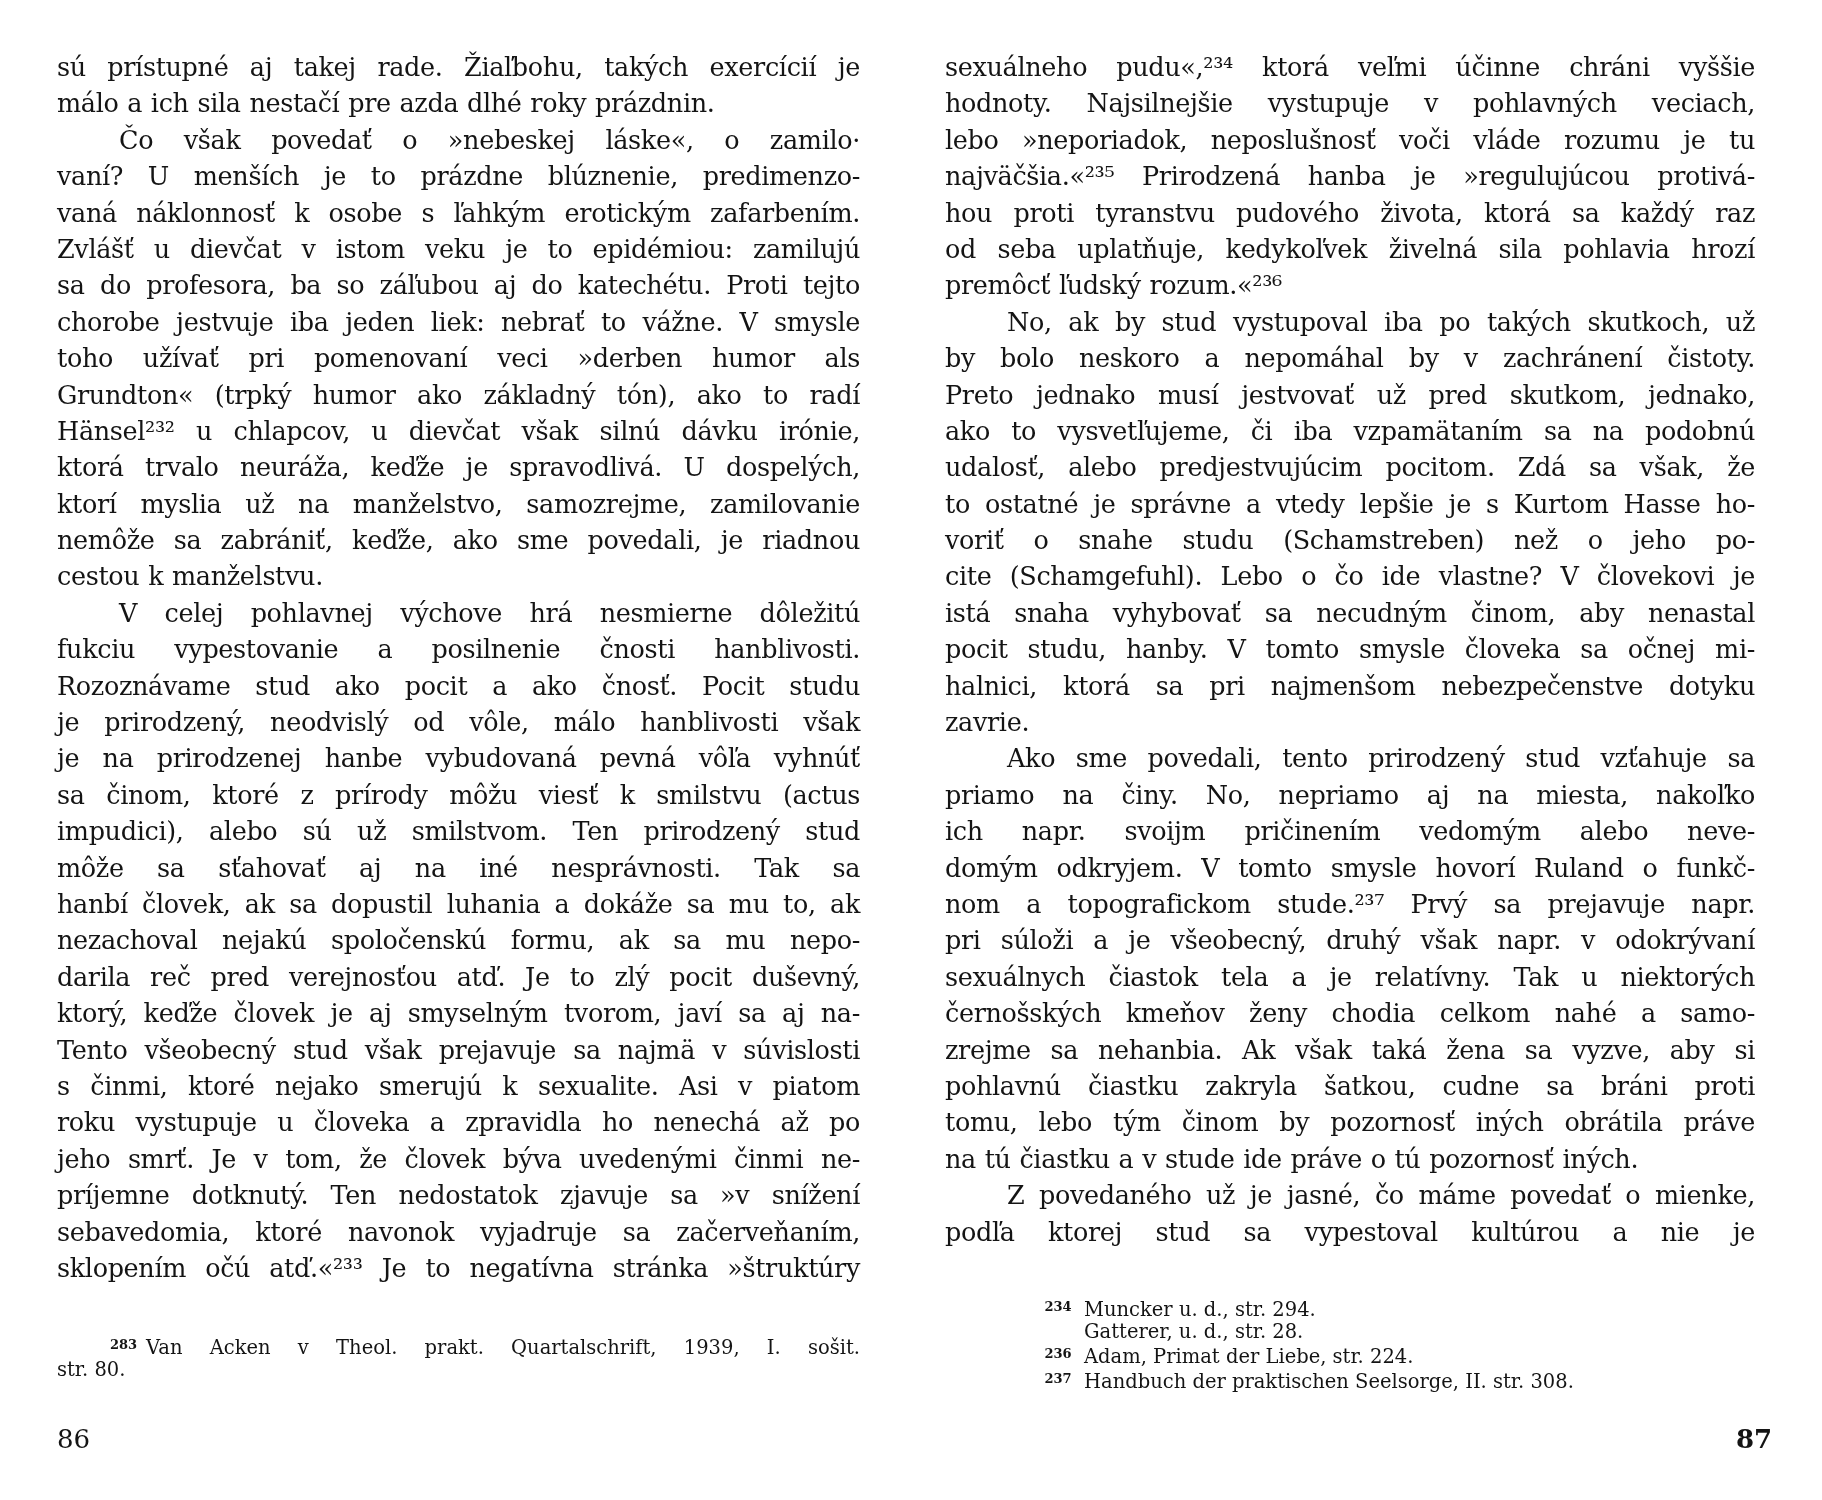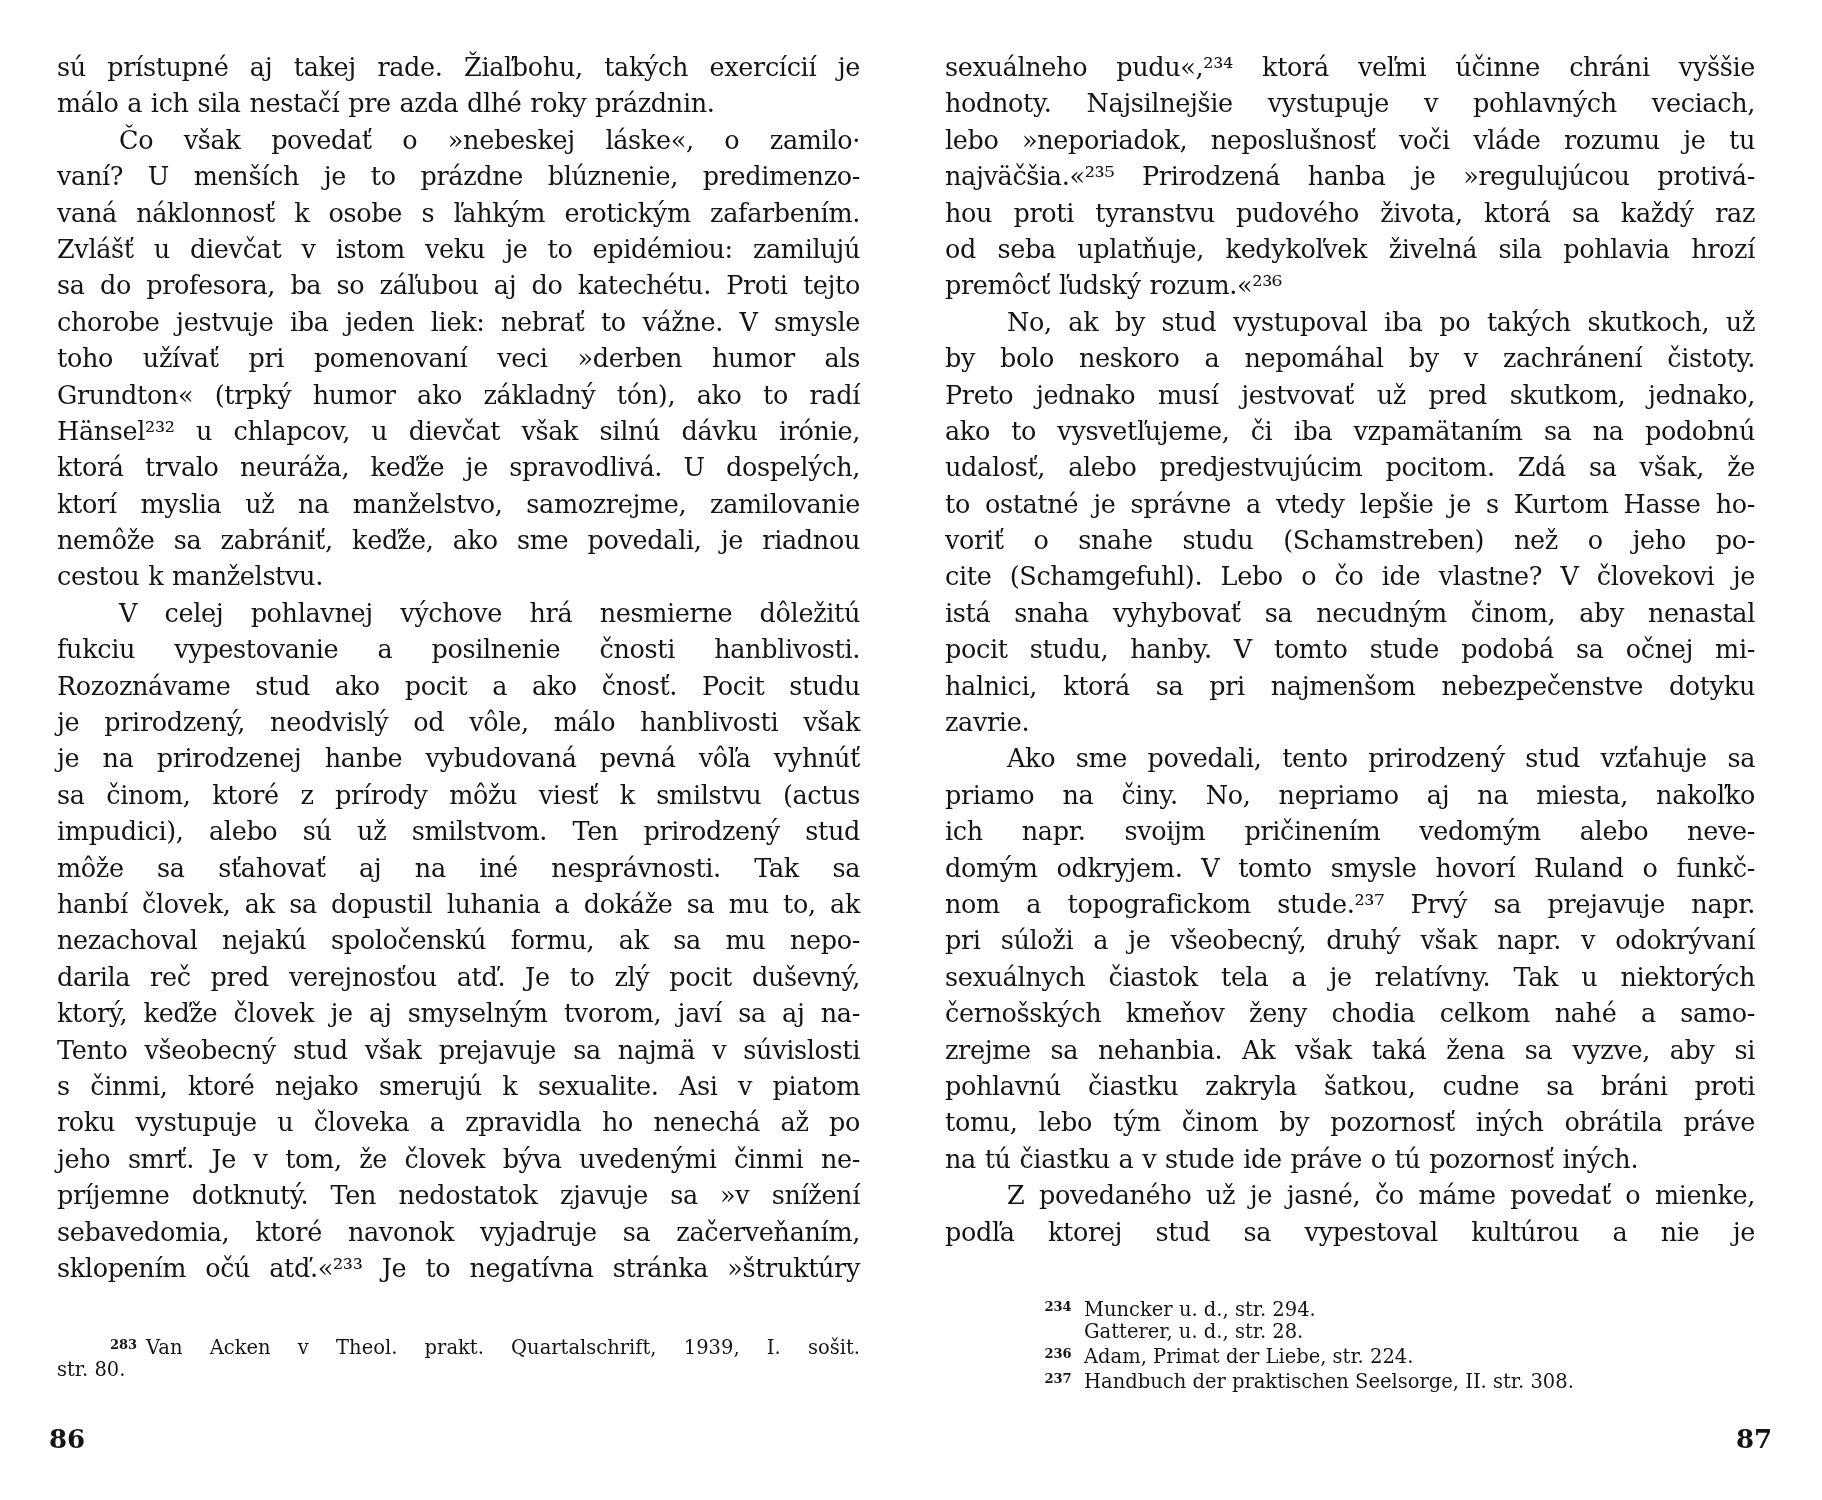--- a/index.html
+++ b/index.html
@@ -17,21 +17,21 @@
   .line.indent { padding-left: 62px; }
   .footnotes { position: absolute; font-size: 19.5px; line-height: 22px; }
   .page-left .footnotes { left: 57px; top: 1334px; width: 803px; }
   .page-right .footnotes { left: 121px; top: 1296px; width: 740px; }
   .fn { display: block; white-space: nowrap; }
   .fn-num { display: inline-block; font-size: 13px; vertical-align: 5px; font-weight: bold; text-align: center; }
   .page-left .fn-first { padding-left: 53px; text-align-last: justify; }
   .page-left .fn-first .fn-num { width: 36px; }
   .page-right .fn-num { width: 52px; }
   .page-number { position: absolute; top: 1424px; font-size: 26px; }
-  .page-left .page-number { left: 49px; font-weight: bold; }
+  .page-left .page-number { left: 57px; }
   .page-right .page-number { left: 825px; font-weight: bold; }
 </style>
 </head>
 <body>
 
 <div class="page page-left">
   <div class="body-text" id="left-body">
       <span class="line">sú prístupné aj takej rade. Žiaľbohu, takých exercícií je</span>
       <span class="line last">málo a ich sila nestačí pre azda dlhé roky prázdnin.</span>
       <span class="line indent">Čo však povedať o »nebeskej láske«, o zamilo·</span>
@@ -87,21 +87,21 @@
       <span class="line last">premôcť ľudský rozum.«²³⁶</span>
       <span class="line indent">No, ak by stud vystupoval iba po takých skutkoch, už</span>
       <span class="line">by bolo neskoro a nepomáhal by v zachránení čistoty.</span>
       <span class="line">Preto jednako musí jestvovať už pred skutkom, jednako,</span>
       <span class="line">ako to vysvetľujeme, či iba vzpamätaním sa na podobnú</span>
       <span class="line">udalosť, alebo predjestvujúcim pocitom. Zdá sa však, že</span>
       <span class="line">to ostatné je správne a vtedy lepšie je s Kurtom Hasse ho-</span>
       <span class="line">voriť o snahe studu (Schamstreben) než o jeho po-</span>
       <span class="line">cite (Schamgefuhl). Lebo o čo ide vlastne? V človekovi je</span>
       <span class="line">istá snaha vyhybovať sa necudným činom, aby nenastal</span>
-      <span class="line">pocit studu, hanby. V tomto stude podobá sa očnej mi-</span>
+      <span class="line">pocit studu, hanby. V tomto smysle človeka sa očnej mi-</span>
       <span class="line">halnici, ktorá sa pri najmenšom nebezpečenstve dotyku</span>
       <span class="line last">zavrie.</span>
       <span class="line indent">Ako sme povedali, tento prirodzený stud vzťahuje sa</span>
       <span class="line">priamo na činy. No, nepriamo aj na miesta, nakoľko</span>
       <span class="line">ich napr. svoijm pričinením vedomým alebo neve-</span>
       <span class="line">domým odkryjem. V tomto smysle hovorí Ruland o funkč-</span>
       <span class="line">nom a topografickom stude.²³⁷ Prvý sa prejavuje napr.</span>
       <span class="line">pri súloži a je všeobecný, druhý však napr. v odokrývaní</span>
       <span class="line">sexuálnych čiastok tela a je relatívny. Tak u niektorých</span>
       <span class="line">černošských kmeňov ženy chodia celkom nahé a samo-</span>

